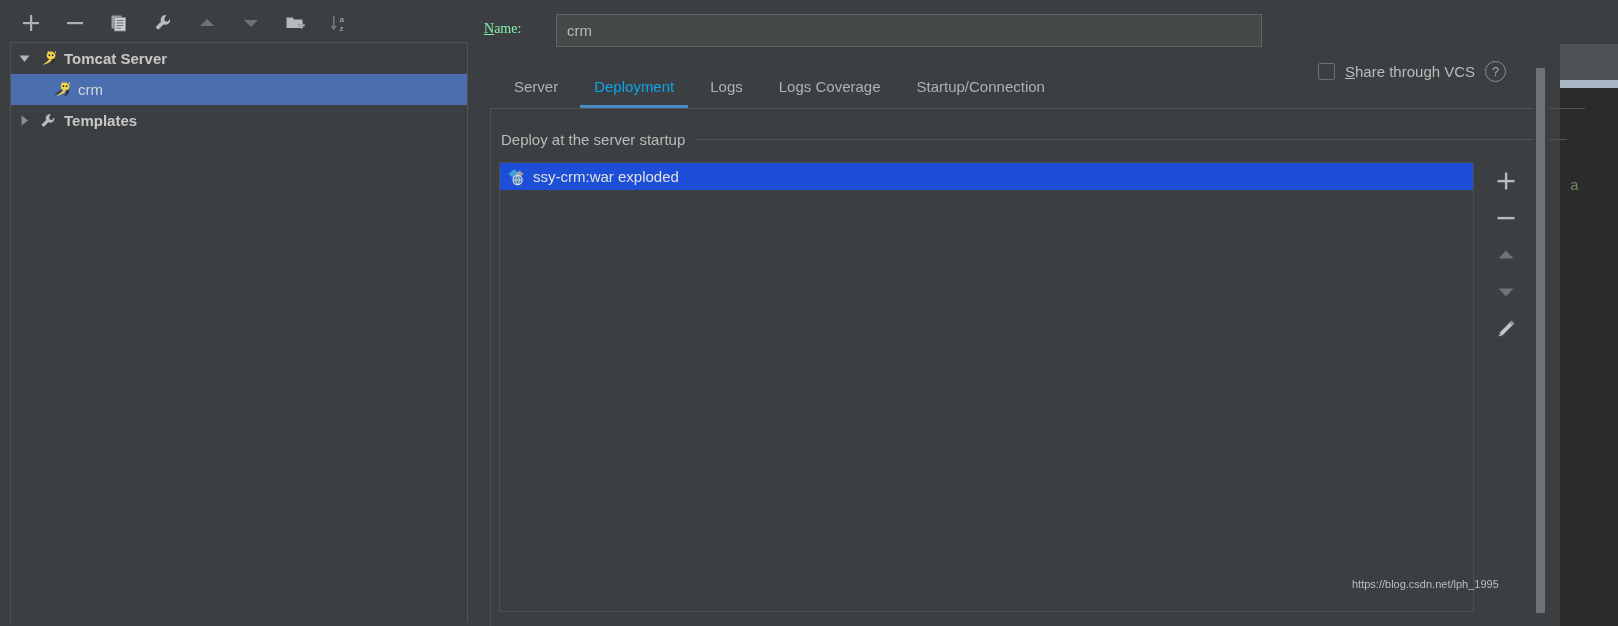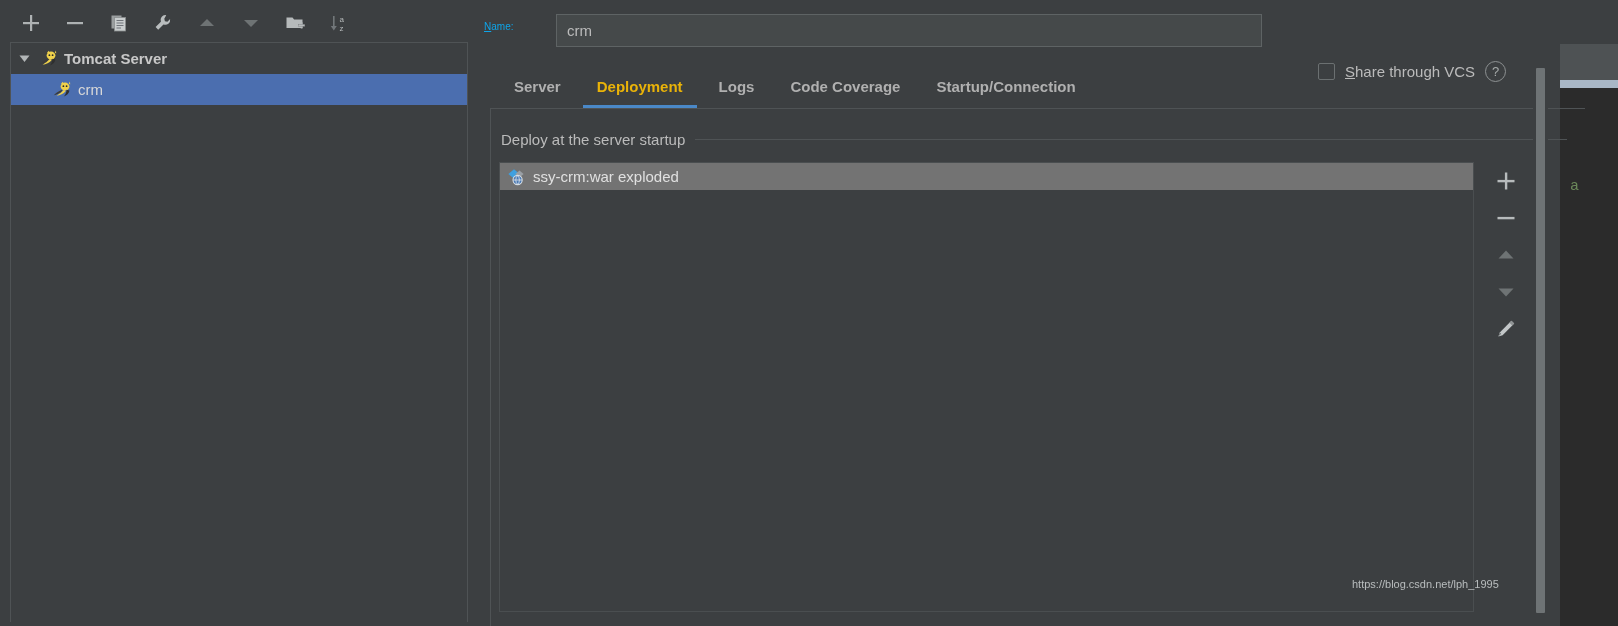--- a/index.html
+++ b/index.html
@@ -162,22 +162,23 @@
     position: absolute;
     top: 0;
     left: 0;
     width: 1092px;
     height: 62px;
   }
   .name-label {
     position: absolute;
     left: 16px;
     top: 21px;
-    font-size: 10px;
-    color: #0ea5e9;
+    font-size: 14px;
+    color: #86efac;
+    font-family: Liberation Serif, serif;
   }
   .mnem { text-decoration: underline; }
   .name-input {
     position: absolute;
     left: 88px;
     top: 14px;
     width: 706px;
     height: 33px;
     background: #45494a;
     border: 1px solid #5e6364;
@@ -233,23 +234,22 @@
   .tab {
     height: 44px;
     padding: 0 18px;
     display: flex;
     align-items: center;
     font-size: 15px;
     color: #b0b0b0;
     position: relative;
     cursor: default;
     white-space: nowrap;
-    font-weight: bold;
-  }
-  .tab.active { color: #eab308; }
+  }
+  .tab.active { color: #0ea5e9; }
   .tab.active::after {
     content: "";
     position: absolute;
     left: 4px;
     right: 4px;
     bottom: 0;
     height: 3px;
     background: #4a88c7;
   }
 
@@ -296,21 +296,21 @@
     overflow: hidden;
   }
   .list-row {
     height: 27px;
     display: flex;
     align-items: center;
     padding-left: 6px;
     font-size: 15px;
     gap: 8px;
   }
-  .list-row.selected { background: #737373; }
+  .list-row.selected { background: #1d4ed8; }
   .list-row .row-label { color: #e0e0e0; }
   .artifact-icon {
     width: 19px;
     height: 19px;
     flex: 0 0 19px;
     display: flex;
     align-items: center;
     justify-content: center;
   }
 
@@ -477,20 +477,33 @@
               <circle cx="10.4" cy="5.2" r="0.9" fill="#2b2b2b"></circle>
               <circle cx="13.6" cy="5.2" r="0.9" fill="#2b2b2b"></circle>
               <path d="M9.5 8.5 C6 10 3 11.8 0.8 14.2 C3.5 13.6 6 12.4 8.4 11" fill="#3b3b3b"></path>
               <path d="M11 8.8 C9 11 6.5 13 3.6 14.8 C7 14.4 10.5 12.6 12.6 10.2" fill="#f0d24b"></path>
               <path d="M13.5 8.8 C13.6 11.2 12.6 13.6 10.8 15.4 C13.8 14.8 16 12.4 16.5 9.6" fill="#2f2f2f"></path>
             </svg>
           </span>
           <span class="node-label">crm</span>
         </div>
 
+        <div class="tree-row bold">
+          <span class="twisty">
+            <svg width="13" height="13" viewBox="0 0 13 13">
+              <path d="M3.5 1.5 L10 6.5 L3.5 11.5 Z" fill="#8c9091"></path>
+            </svg>
+          </span>
+          <span class="node-icon">
+            <svg width="18" height="18" viewBox="0 0 20 20">
+              <path d="M13.2 2.2 a4.8 4.8 0 0 0 -5.3 6.6 L2.6 14.1 l2.6 2.6 l5.3 -5.3 a4.8 4.8 0 0 0 6.6 -5.3 l-2.7 2.7 l-2.5 -0.6 l-0.6 -2.5 z" fill="#b9bdbe"></path>
+            </svg>
+          </span>
+          <span class="node-label">Templates</span>
+        </div>
 
       </div>
     </div>
 
     <div class="right-pane">
 
       <div class="name-row">
         <div class="name-label"><span class="mnem">N</span><span>ame:</span></div>
 
         <input class="name-input" type="text" value="crm" style="">
@@ -499,21 +512,21 @@
           <span class="vcs-check"></span>
           <span class="vcs-label"><span class="mnem">S</span><span>hare through VCS</span></span>
           <span class="help-icon">?</span>
         </div>
       </div>
 
       <div class="tabs">
         <div class="tab">Server</div>
         <div class="tab active">Deployment</div>
         <div class="tab">Logs</div>
-        <div class="tab">Code Coverage</div>
+        <div class="tab">Logs Coverage</div>
         <div class="tab">Startup/Connection</div>
       </div>
 
       <div class="tab-content">
 
         <div class="group-title-row">
           <span class="group-title">Deploy at the server startup</span>
           <span class="group-rule"></span>
         </div>
 

